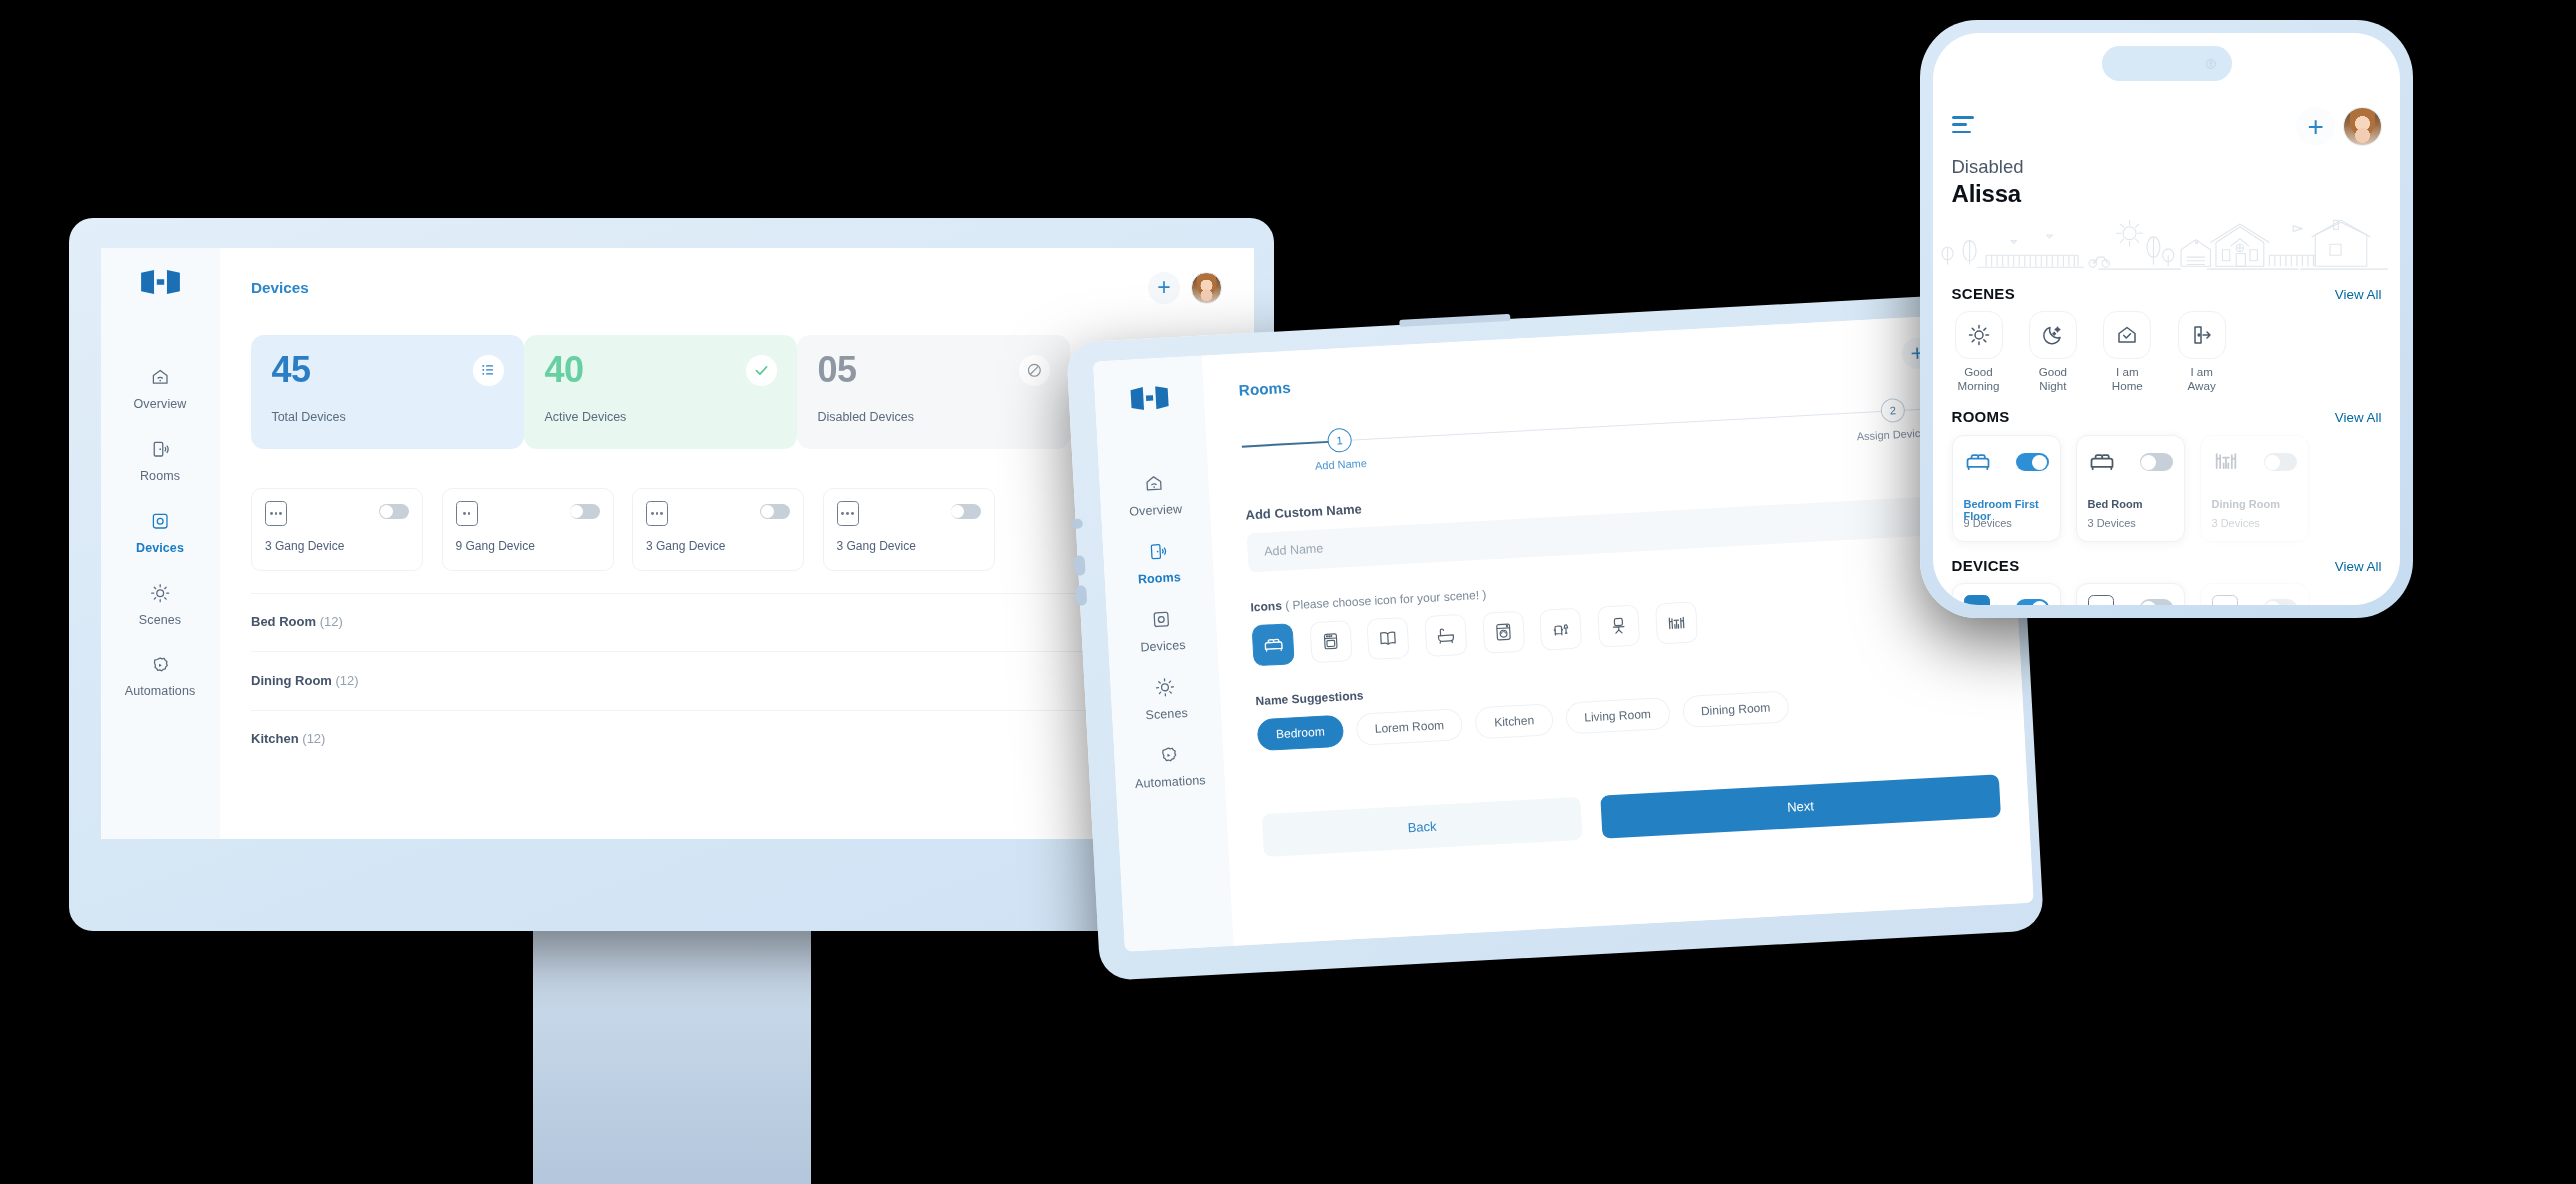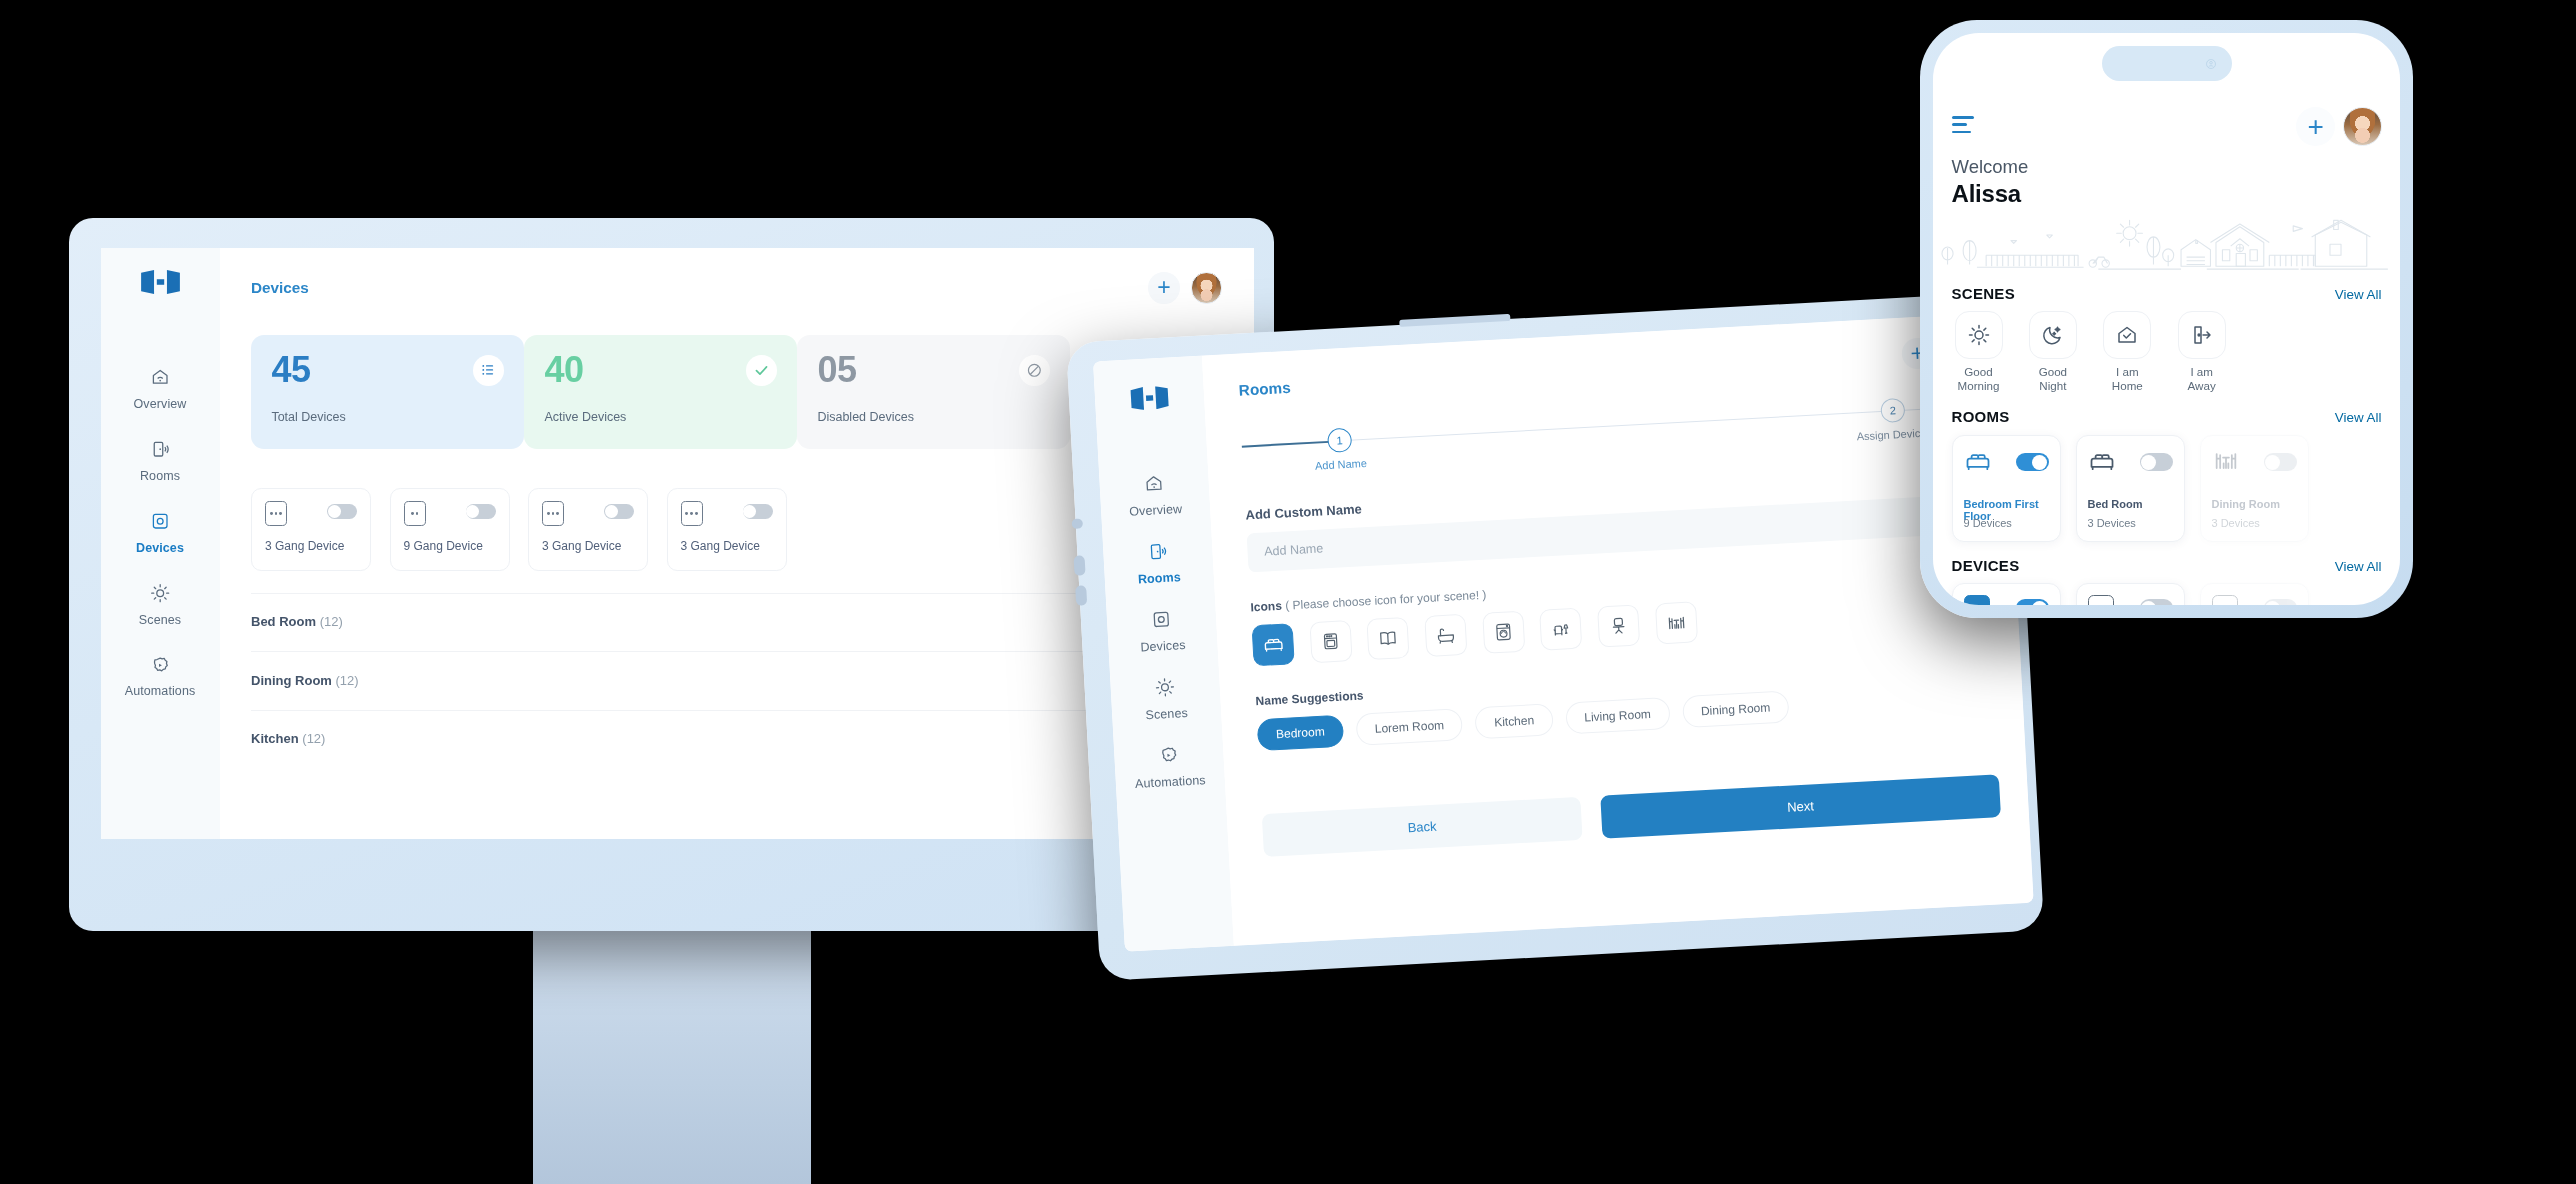--- a/index.html
+++ b/index.html
@@ -90,21 +90,21 @@
     width: 31px; height: 31px; border-radius: 50%; background: #fff;
     display: flex; align-items: center; justify-content: center;
   }
 
   
   .room-sections { margin-top: 39px; }
   .room-head { font-size: 13px; color: #44546a; font-weight: 600; }
   .room-head .cnt { color: #93a0ad; font-weight: 400; }
   .device-row { display: flex; gap: 18.5px; margin-top: 13px; }
   .device-card {
-    width: 120px; height: 83px; border: 0.9px solid #eef1f5;
+    width: 172px; height: 83px; border: 0.9px solid #eef1f5;
     border-radius: 10.2px; background: #fff; padding: 12px 13px;
     position: relative; flex: none;
   }
   .device-card .dev-name { font-size: 12px; color: #51607a; margin-top: 13px; }
   .gang-icon {
     width: 22px; height: 25px; border: 1.5px solid #6e7c8d; border-radius: 4.6px;
     display: flex; align-items: center; justify-content: center; gap: 2px;
   }
   .gang-icon i { width: 2.9px; height: 2.9px; border-radius: 50%; background: #6e7c8d; display:block; }
   .toggle {
@@ -628,21 +628,21 @@
             <i></i>
             <i></i>
             <i></i>
           </div>
         <div class="phone-right">
           <div class="plus-btn">+</div>
           <div class="avatar"></div>
         </div>
       </div>
 
-      <div class="welcome-small">Welcome</div>
+      <div class="welcome-small">Disabled</div>
       <div class="welcome-name">Alissa</div>
 
       <div class="house-band">
         <svg width="463" height="57" viewBox="0 0 500 62" fill="none" stroke="#dfe6ec" stroke-width="1.2" stroke-linejoin="round">
           <path d="M14 38v18M8 44c0-4 3-7 6-7s6 3 6 7-3 7-6 7-6-3-6-7z"></path>
           <path d="M38 30c-4 0-7 5-7 11s3 11 7 11 7-5 7-11-3-11-7-11zM38 30v26"></path>
           <path d="M56 46h100v12M56 46v12M62 46v12M68 46v12M74 46v12M80 46v12M86 46v12M92 46v12M98 46v12M104 46v12M110 46v12M116 46v12M122 46v12M128 46v12M134 46v12M140 46v12M146 46v12M152 46v12"></path>
           <path d="M46 59h116"></path>
           <circle cx="172" cy="55" r="4"></circle>
             <circle cx="186" cy="55" r="4"></circle>

